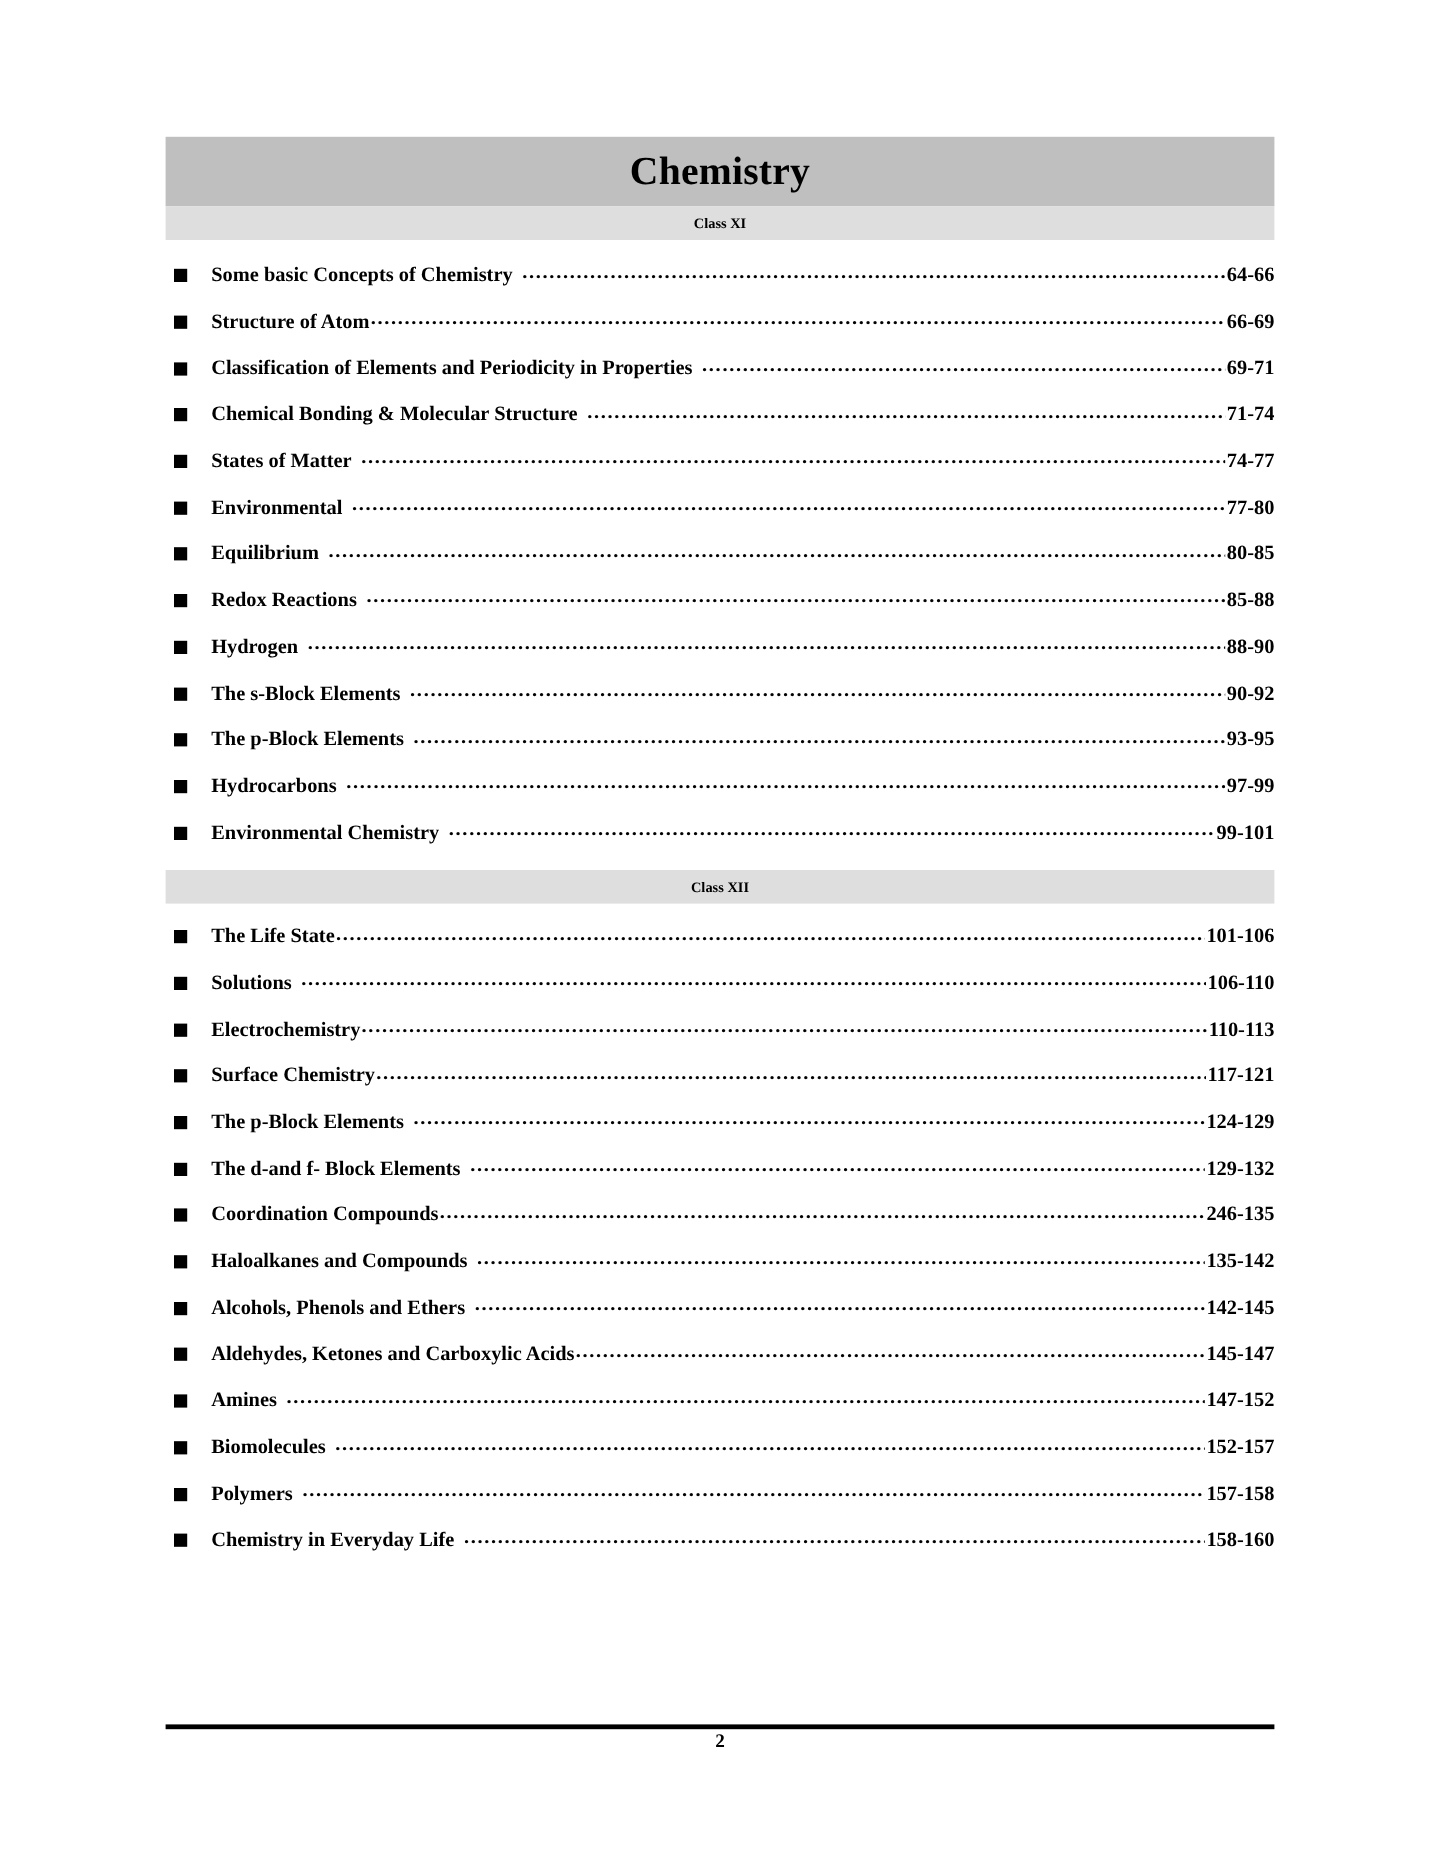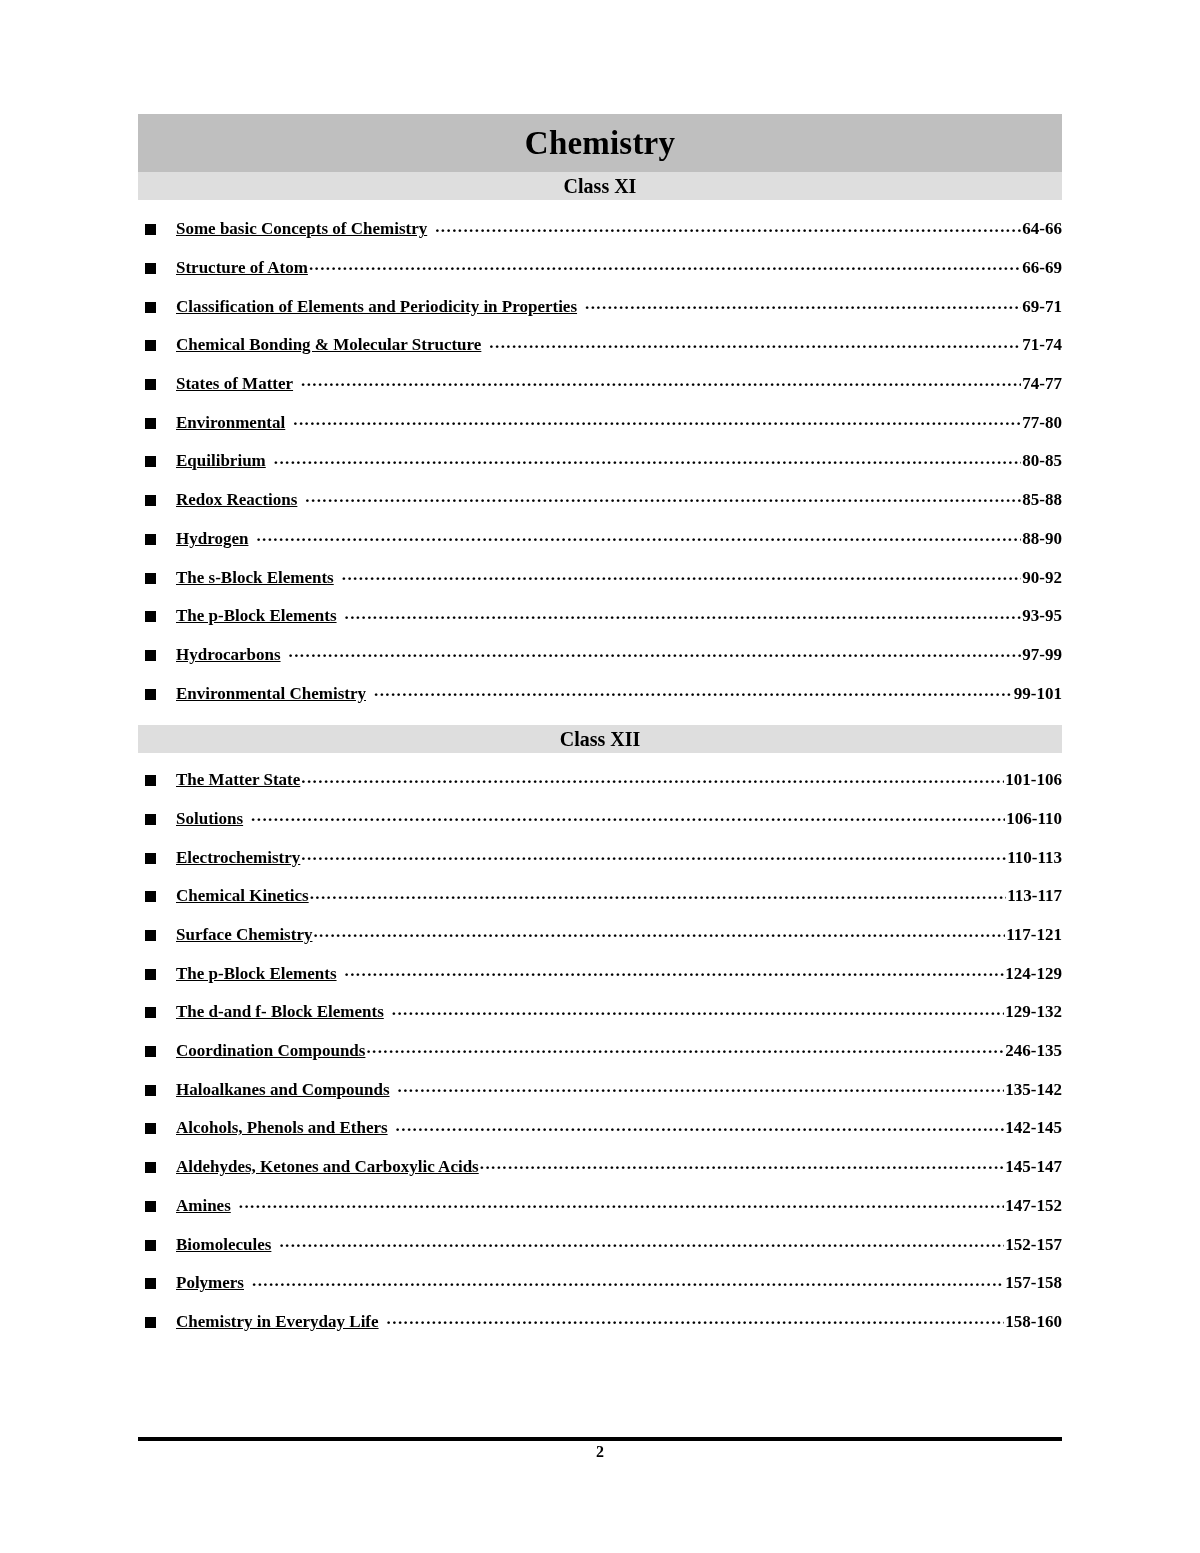--- a/index.html
+++ b/index.html
@@ -45,21 +45,21 @@
   }
 
   .class-band {
     height: 28px;
     background: #dedede;
     display: flex;
     align-items: center;
     justify-content: center;
   }
   .class-band .class-text {
-    font-size: 20px;
+    font-size: 12px;
     font-weight: bold;
     line-height: 1;
   }
 
   .class-band.second {
     margin-top: 0;
     font-family: Liberation Serif, serif;
   }
 
   
@@ -86,21 +86,20 @@
     left: 7px;
     top: 50%;
     margin-top: -5px;
     width: 11px;
     height: 11px;
     background: #000000;
   }
 
   .entry .entry-label {
     flex: 0 0 auto;
-    text-decoration: underline;
   }
 
   .entry .leader {
     flex: 1 1 auto;
     overflow: hidden;
     margin: 0 1px;
     position: relative;
     height: 1em;
   }
   .entry .leader::after {
@@ -249,41 +248,35 @@
 
     <div class="class-band second">
       <span class="class-text">Class XII</span>
     </div>
 
     <div class="spacer-mid-b"></div>
 
     <ul class="entries">
       <li class="entry">
         <span class="bullet"></span>
-        <span class="entry-label">The Matter State</span>
+        <span class="entry-label">The Life State</span>
         <span class="leader"></span>
         <span class="entry-pages">101-106</span>
       </li>
       <li class="entry gap">
         <span class="bullet"></span>
         <span class="entry-label">Solutions</span>
         <span class="leader"></span>
         <span class="entry-pages">106-110</span>
       </li>
       <li class="entry">
         <span class="bullet"></span>
         <span class="entry-label">Electrochemistry</span>
         <span class="leader"></span>
         <span class="entry-pages">110-113</span>
-      </li>
-      <li class="entry">
-        <span class="bullet"></span>
-        <span class="entry-label">Chemical Kinetics</span>
-        <span class="leader"></span>
-        <span class="entry-pages">113-117</span>
       </li>
       <li class="entry">
         <span class="bullet"></span>
         <span class="entry-label">Surface Chemistry</span>
         <span class="leader"></span>
         <span class="entry-pages">117-121</span>
       </li>
       <li class="entry gap">
         <span class="bullet"></span>
         <span class="entry-label">The p-Block Elements</span>

